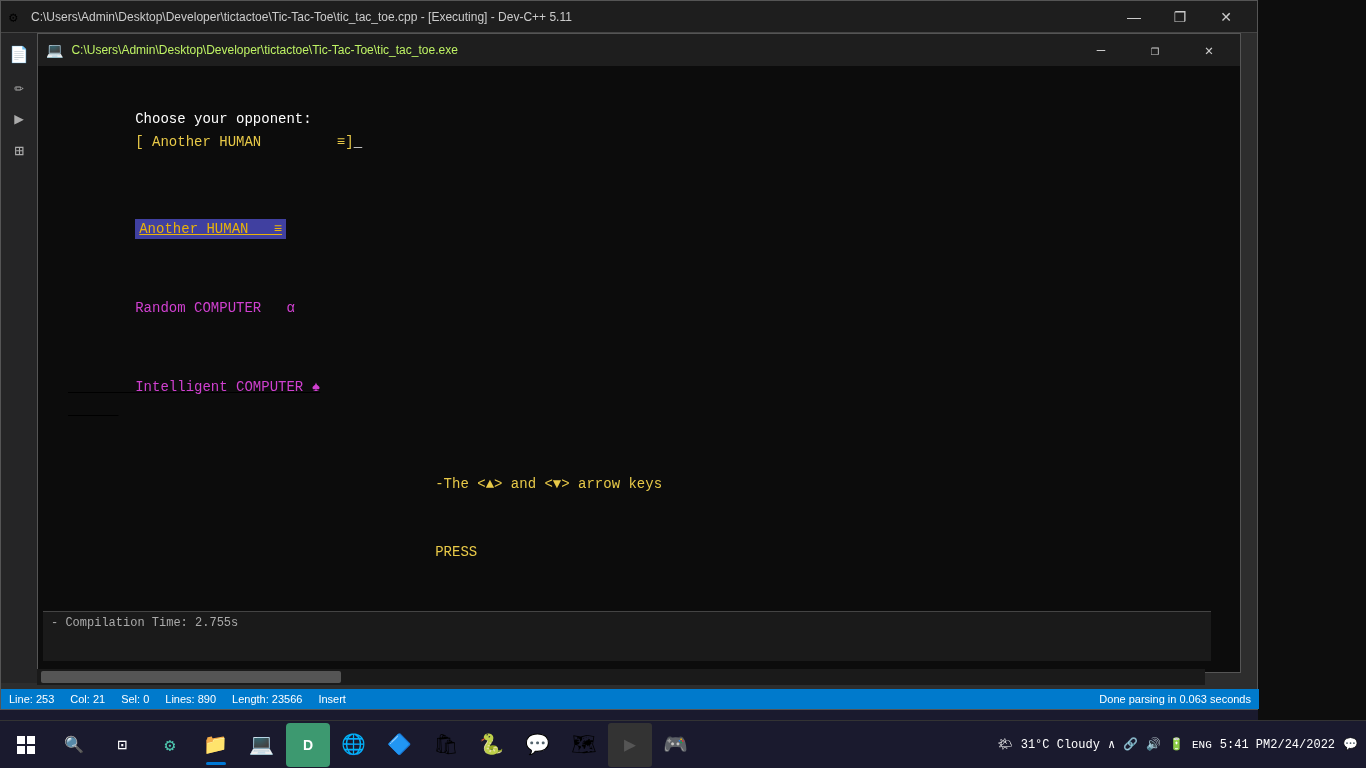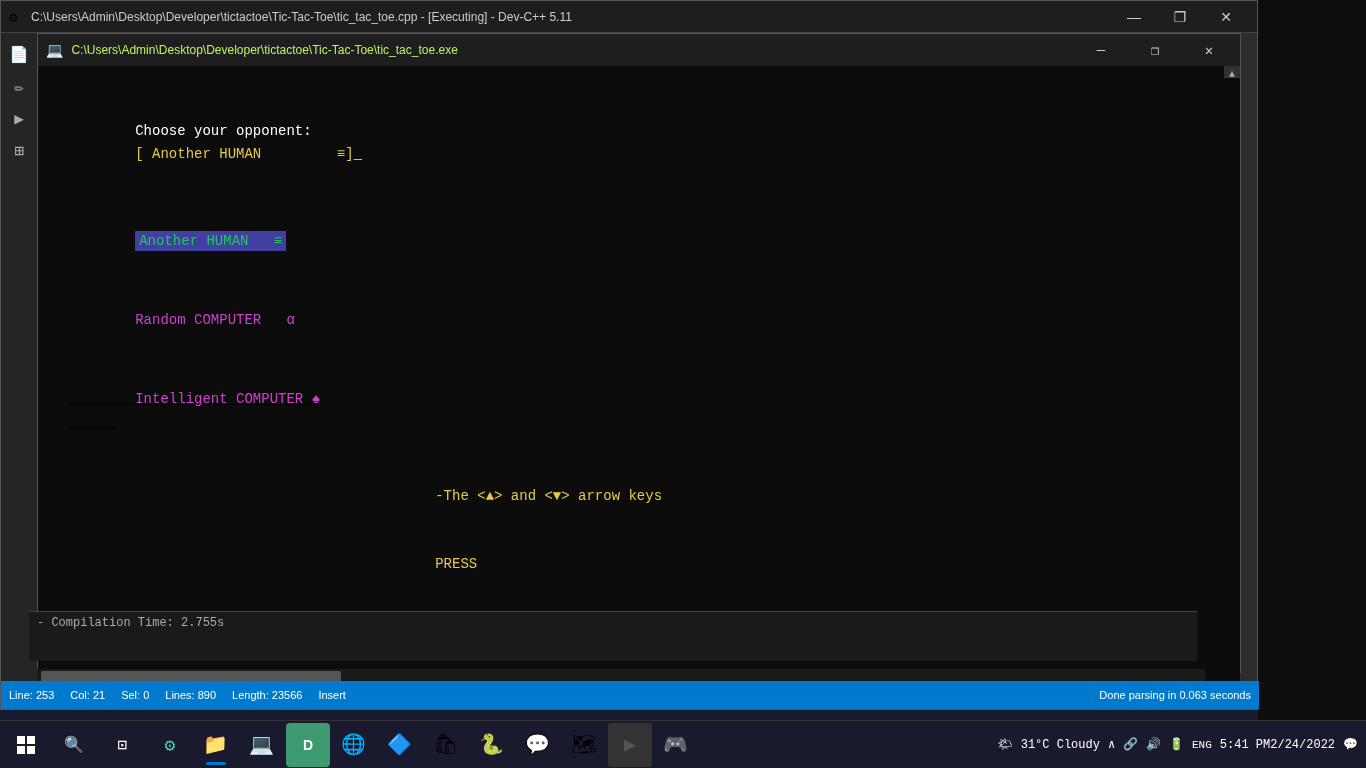--- a/index.html
+++ b/index.html
@@ -183,21 +183,20 @@
       cursor: pointer;
     }
 
     
     .console-content {
       background: #0c0c0c;
       height: calc(100% - 32px);
       padding: 20px 30px;
       position: relative;
       overflow: hidden;
-      margin-top: 12px;
     }
 
     
     .console-scrollbar {
       position: absolute;
       right: 0;
       top: 32px;
       width: 16px;
       height: calc(100% - 32px);
       background: #1a1a1a;
@@ -236,31 +235,32 @@
       font-family: 'Courier New', Courier, monospace;
       font-size: 14px;
       line-height: 1.6;
       white-space: pre;
     }
     .text-white { color: #ffffff; }
     .text-yellow { color: #e8c948; }
     .text-magenta { color: #d040d0; }
     .text-selected {
       background: #4040a0;
-      color: #22c55e;
+      color: #eab308;
       padding: 2px 4px;
+      text-decoration: underline;
     }
 
     
     .status-bar {
       position: absolute;
       bottom: 0;
       left: 0;
       width: 1258px;
-      height: 28px;
+      height: 20px;
       background: #007acc;
       display: flex;
       align-items: center;
       padding: 0 8px;
       gap: 16px;
       font-size: 11px;
       color: white;
       font-family: 'Segoe UI', sans-serif;
     }
     .status-item {
@@ -321,21 +321,21 @@
       height: 12px;
       background: #555;
       margin-left: 4px;
       border-radius: 2px;
     }
 
     
     .log-area {
       position: absolute;
       bottom: 48px;
-      left: 28px;
+      left: 42px;
       width: 1168px;
       height: 50px;
       background: #1a1a1a;
       border-top: 1px solid #444;
       padding: 4px 8px;
       font-family: 'Courier New', monospace;
       font-size: 12px;
       color: #aaa;
       overflow: hidden;
     }

